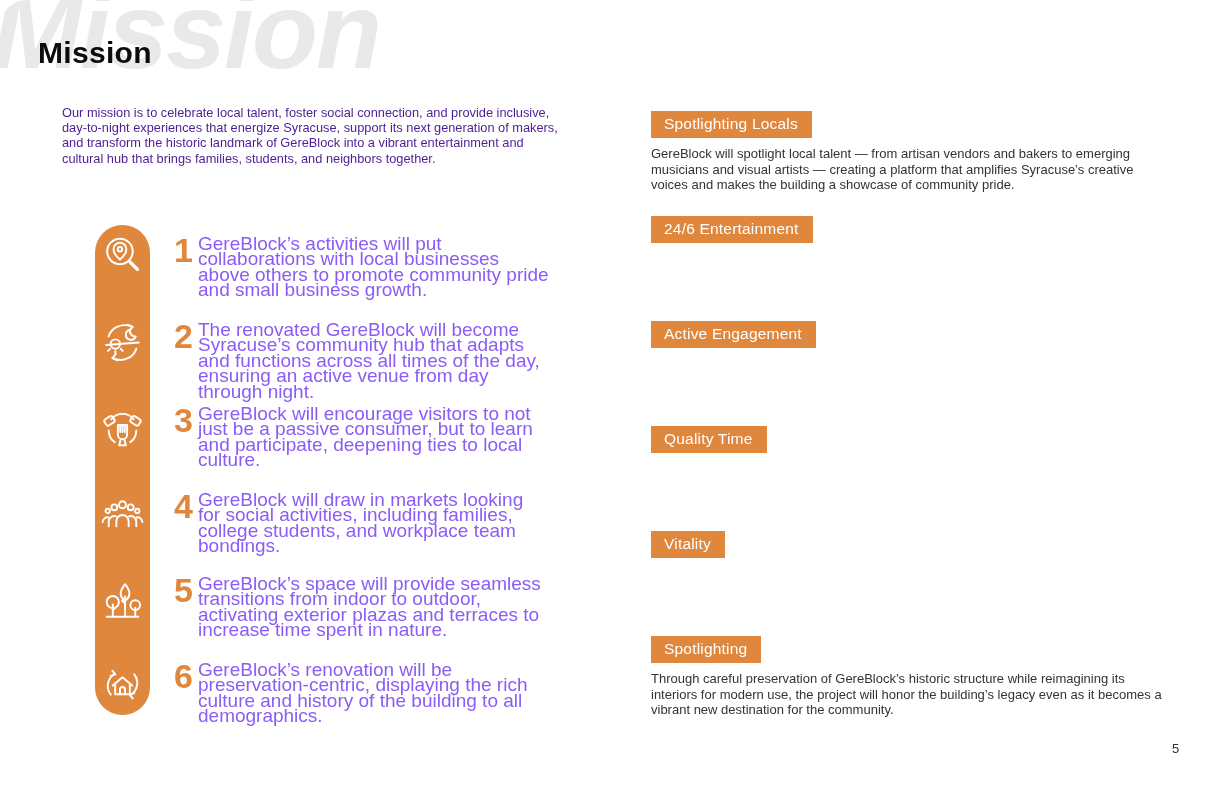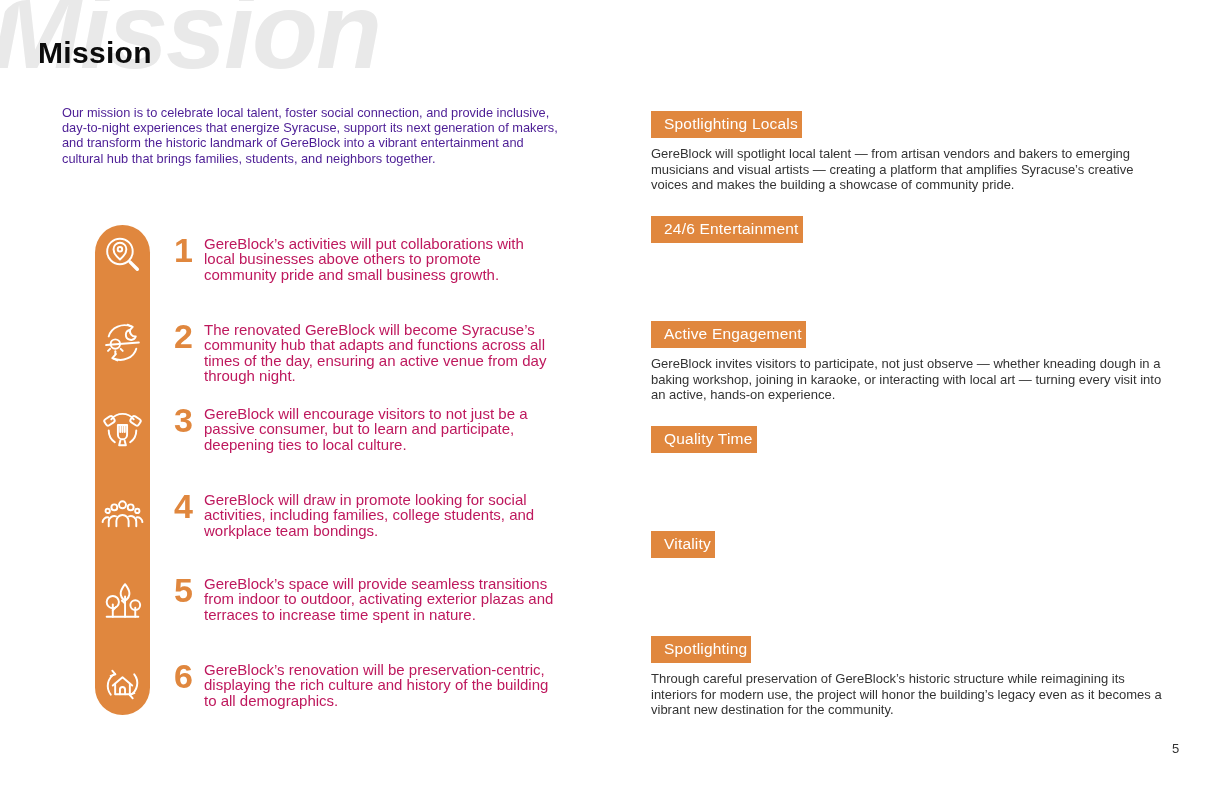--- a/index.html
+++ b/index.html
@@ -36,30 +36,30 @@
   .rail-icon svg *{stroke:#ffffff;stroke-width:1.9;fill:none;stroke-linecap:round;stroke-linejoin:round;}
 
   .principle{
     position:absolute;left:174px;display:flex;align-items:flex-start;z-index:2;
   }
   .principle .num{
     width:24px;flex:0 0 24px;margin-top:-3px;
     font-size:34px;line-height:1;font-weight:700;color:#e0873e;
   }
   .principle .ptext{
-    margin-left:6px;width:352px;
-    font-size:15px;line-height:15.4px;color:#be185d;
+    width:352px;
+    font-size:19px;line-height:15.4px;color:#8b5cf6;
   }
 
   
   .section{position:absolute;left:651px;width:520px;z-index:2;}
   .section .tag{
     display:inline-block;background:#e0873e;color:#ffffff;
     font-size:15.5px;font-weight:400;letter-spacing:.2px;
-    padding:4px 4px 5px 13px;
+    padding:4px 14px 5px 13px;
   }
   .section .sbody{
     margin-top:8px;width:520px;
     font-size:13px;line-height:15.5px;color:#333;
   }
 
   .page-number{
     position:absolute;left:1172px;top:741px;z-index:2;
     font-size:13px;color:#333;
   }
@@ -164,41 +164,40 @@
   <div class="principle" style="top:322px">
     <span class="num">2</span>
     <span class="ptext">The renovated GereBlock will become Syracuse’s community hub that adapts and functions across all times of the day, ensuring an active venue from day through night.</span>
   </div>
   <div class="principle" style="top:406px">
     <span class="num">3</span>
     <span class="ptext">GereBlock will encourage visitors to not just be a passive consumer, but to learn and participate, deepening ties to local culture.</span>
   </div>
   <div class="principle" style="top:492px">
     <span class="num">4</span>
-    <span class="ptext">GereBlock will draw in promote looking for social activities, including families, college students, and workplace team bondings.</span>
+    <span class="ptext">GereBlock will draw in markets looking for social activities, including families, college students, and workplace team bondings.</span>
   </div>
   <div class="principle" style="top:576px">
     <span class="num">5</span>
     <span class="ptext">GereBlock’s space will provide seamless transitions from indoor to outdoor, activating exterior plazas and terraces to increase time spent in nature.</span>
   </div>
   <div class="principle" style="top:662px">
     <span class="num">6</span>
     <span class="ptext">GereBlock’s renovation will be preservation-centric, displaying the rich culture and history of the building to all demographics.</span>
   </div>
 
   <div class="section" style="top:111px">
     <span class="tag">Spotlighting Locals</span>
     <p class="sbody">GereBlock will spotlight local talent — from artisan vendors and bakers to emerging musicians and visual artists — creating a platform that amplifies Syracuse’s creative voices and makes the building a showcase of community pride.</p>
   </div>
   <div class="section" style="top:216px">
     <span class="tag">24/6 Entertainment</span>
   </div>
   <div class="section" style="top:321px">
     <span class="tag">Active Engagement</span>
-    <p class="sbody">GereBlock invites visitors to participate, not just observe — whether kneading dough in a baking workshop, joining in karaoke, or interacting with local art — turning every visit into an active, hands-on experience.</p>
   </div>
   <div class="section" style="top:426px">
     <span class="tag">Quality Time</span>
   </div>
   <div class="section" style="top:531px">
     <span class="tag">Vitality</span>
   </div>
   <div class="section" style="top:636px">
     <span class="tag">Spotlighting</span>
     <p class="sbody">Through careful preservation of GereBlock’s historic structure while reimagining its interiors for modern use, the project will honor the building’s legacy even as it becomes a vibrant new destination for the community.</p>

